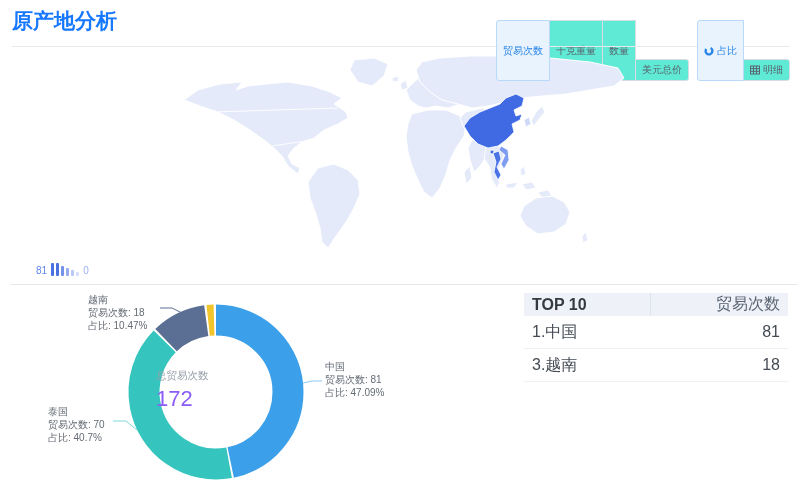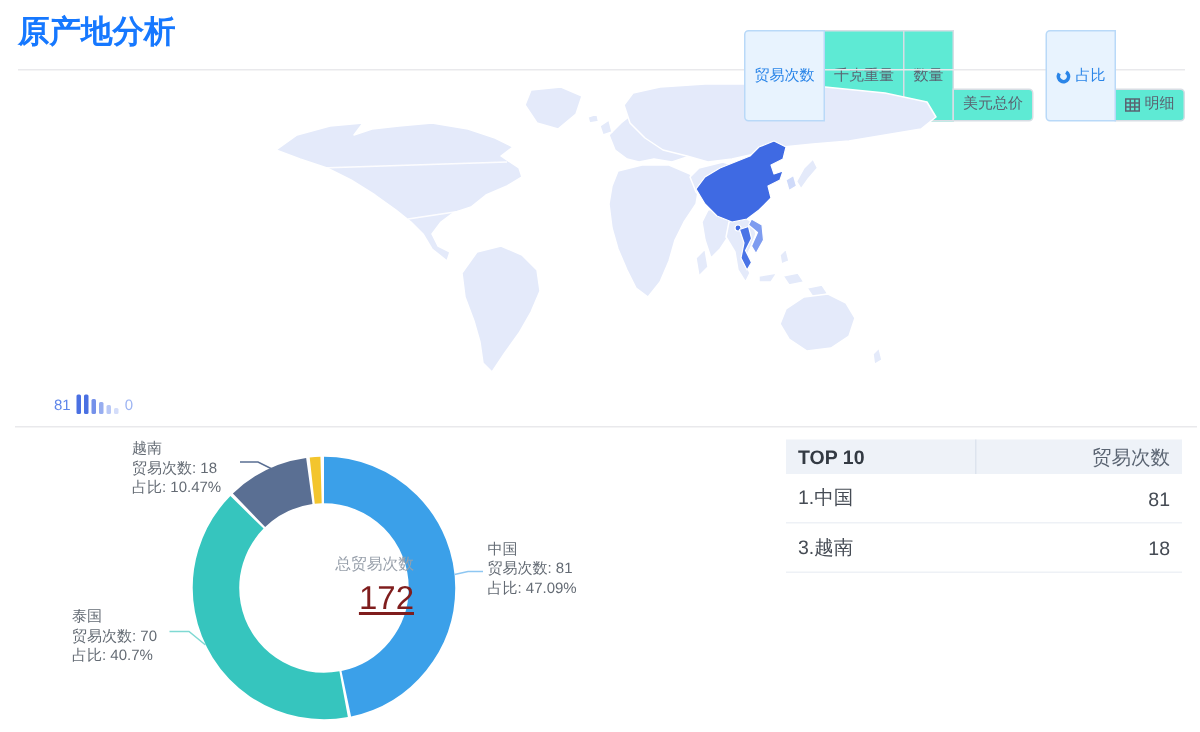--- a/index.html
+++ b/index.html
@@ -33,30 +33,30 @@
   .lg-bars i { display:block; width:3px; border-radius:1px; }
   .lg-bars i:nth-child(1){height:13px;background:#4a70e2;}
   .lg-bars i:nth-child(2){height:13px;background:#4a70e2;}
   .lg-bars i:nth-child(3){height:10px;background:#7591ea;}
   .lg-bars i:nth-child(4){height:8px;background:#97adf0;}
   .lg-bars i:nth-child(5){height:6px;background:#b9c8f6;}
   .lg-bars i:nth-child(6){height:4px;background:#d4ddfa;}
 
   .donut-svg { position:absolute; left:0; top:286px; width:430px; height:202px; }
 
-  .donut-center { position:absolute; left:156px; top:369px; width:120px; text-align:right; }
+  .donut-center { position:absolute; left:156px; top:369px; width:120px; text-align:left; }
   .donut-center .lbl { font-size:10.5px; color:#98a0ab; }
-  .donut-center .val { font-size:22px; color:#7f1d1d; margin-top:3px;text-decoration:underline; }
+  .donut-center .val { font-size:22px; color:#8b5cf6; margin-top:3px; }
 
   .pie-label { position:absolute; font-size:10px; color:#646b74; line-height:13px; white-space:nowrap; }
   .pie-label.vietnam { left:88px; top:293px; }
   .pie-label.china   { left:325px; top:360px; }
   .pie-label.thailand{ left:48px;  top:405px; }
 
-  .top-table { position:absolute; left:524px; top:293px; width:264px; font-size:13px; }
+  .top-table { position:absolute; left:524px; top:293px; width:264px; font-size:16px; }
   .thead { display:flex; align-items:stretch; background:#eef2f8; height:23px; }
   .th-left { width:48%; display:flex; align-items:center; padding-left:8px;
     font-weight:bold; color:#333a43; border-right:1px solid #dde4ee; }
   .th-right { flex:1; display:flex; align-items:center; justify-content:flex-end;
     padding-right:8px; color:#5a6472; }
   .trow { display:flex; align-items:center; height:33px; border-bottom:1px solid #eef1f6; color:#454b54; }
   .td-name { padding-left:8px; }
   .td-val { margin-left:auto; padding-right:8px; }
 </style>
 </head>

